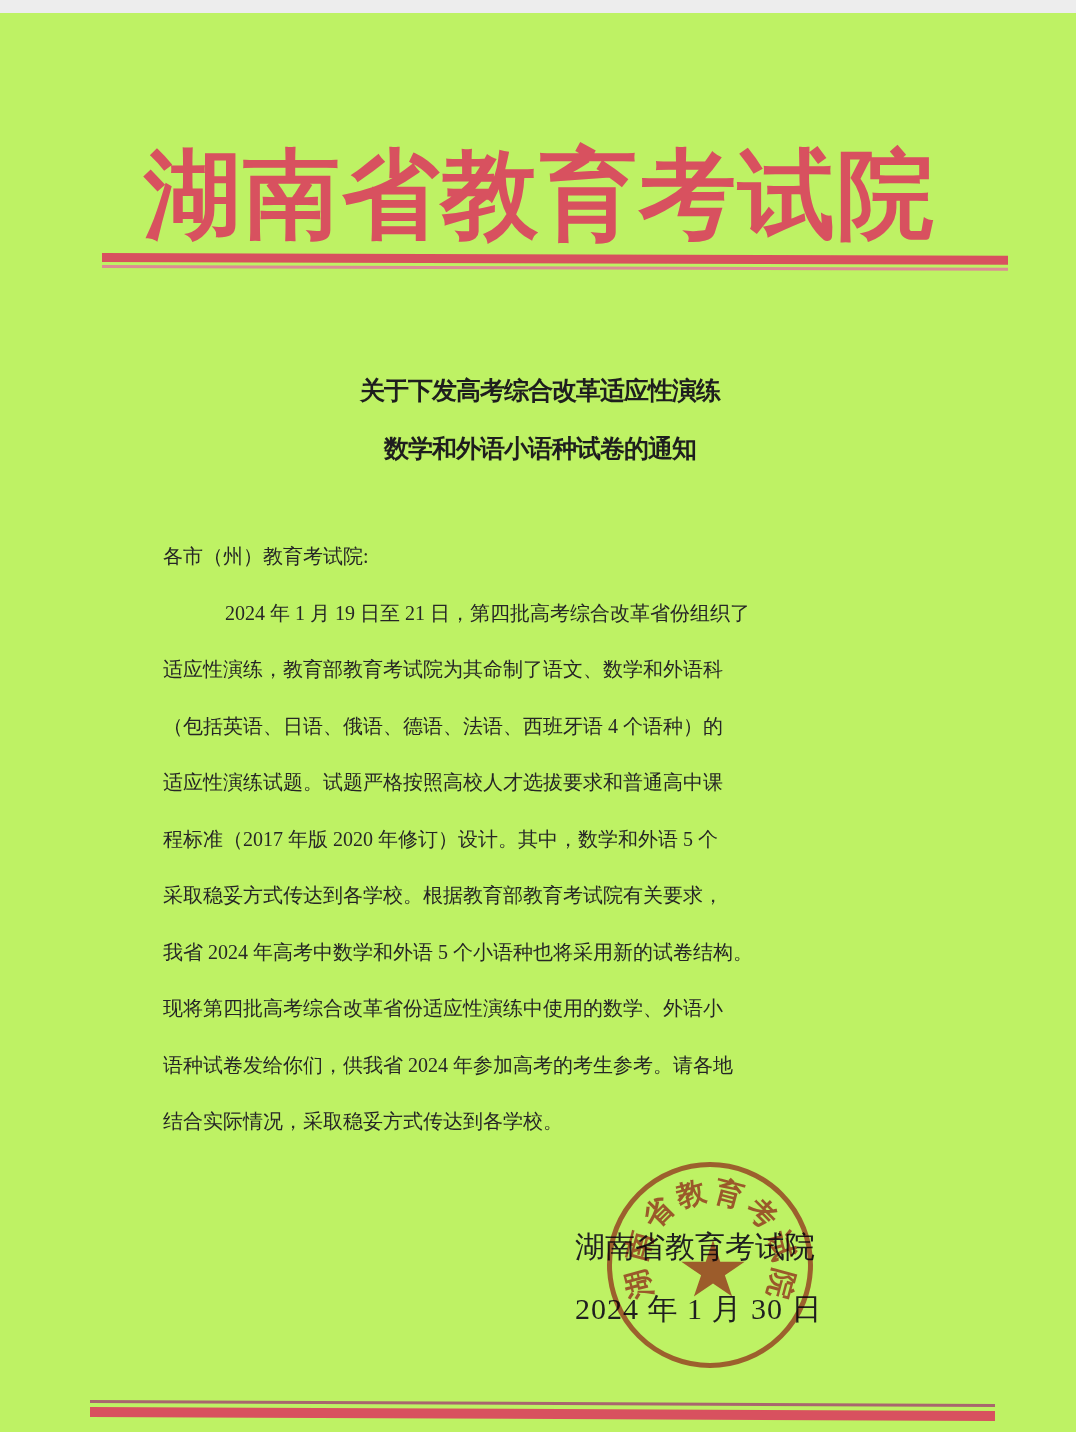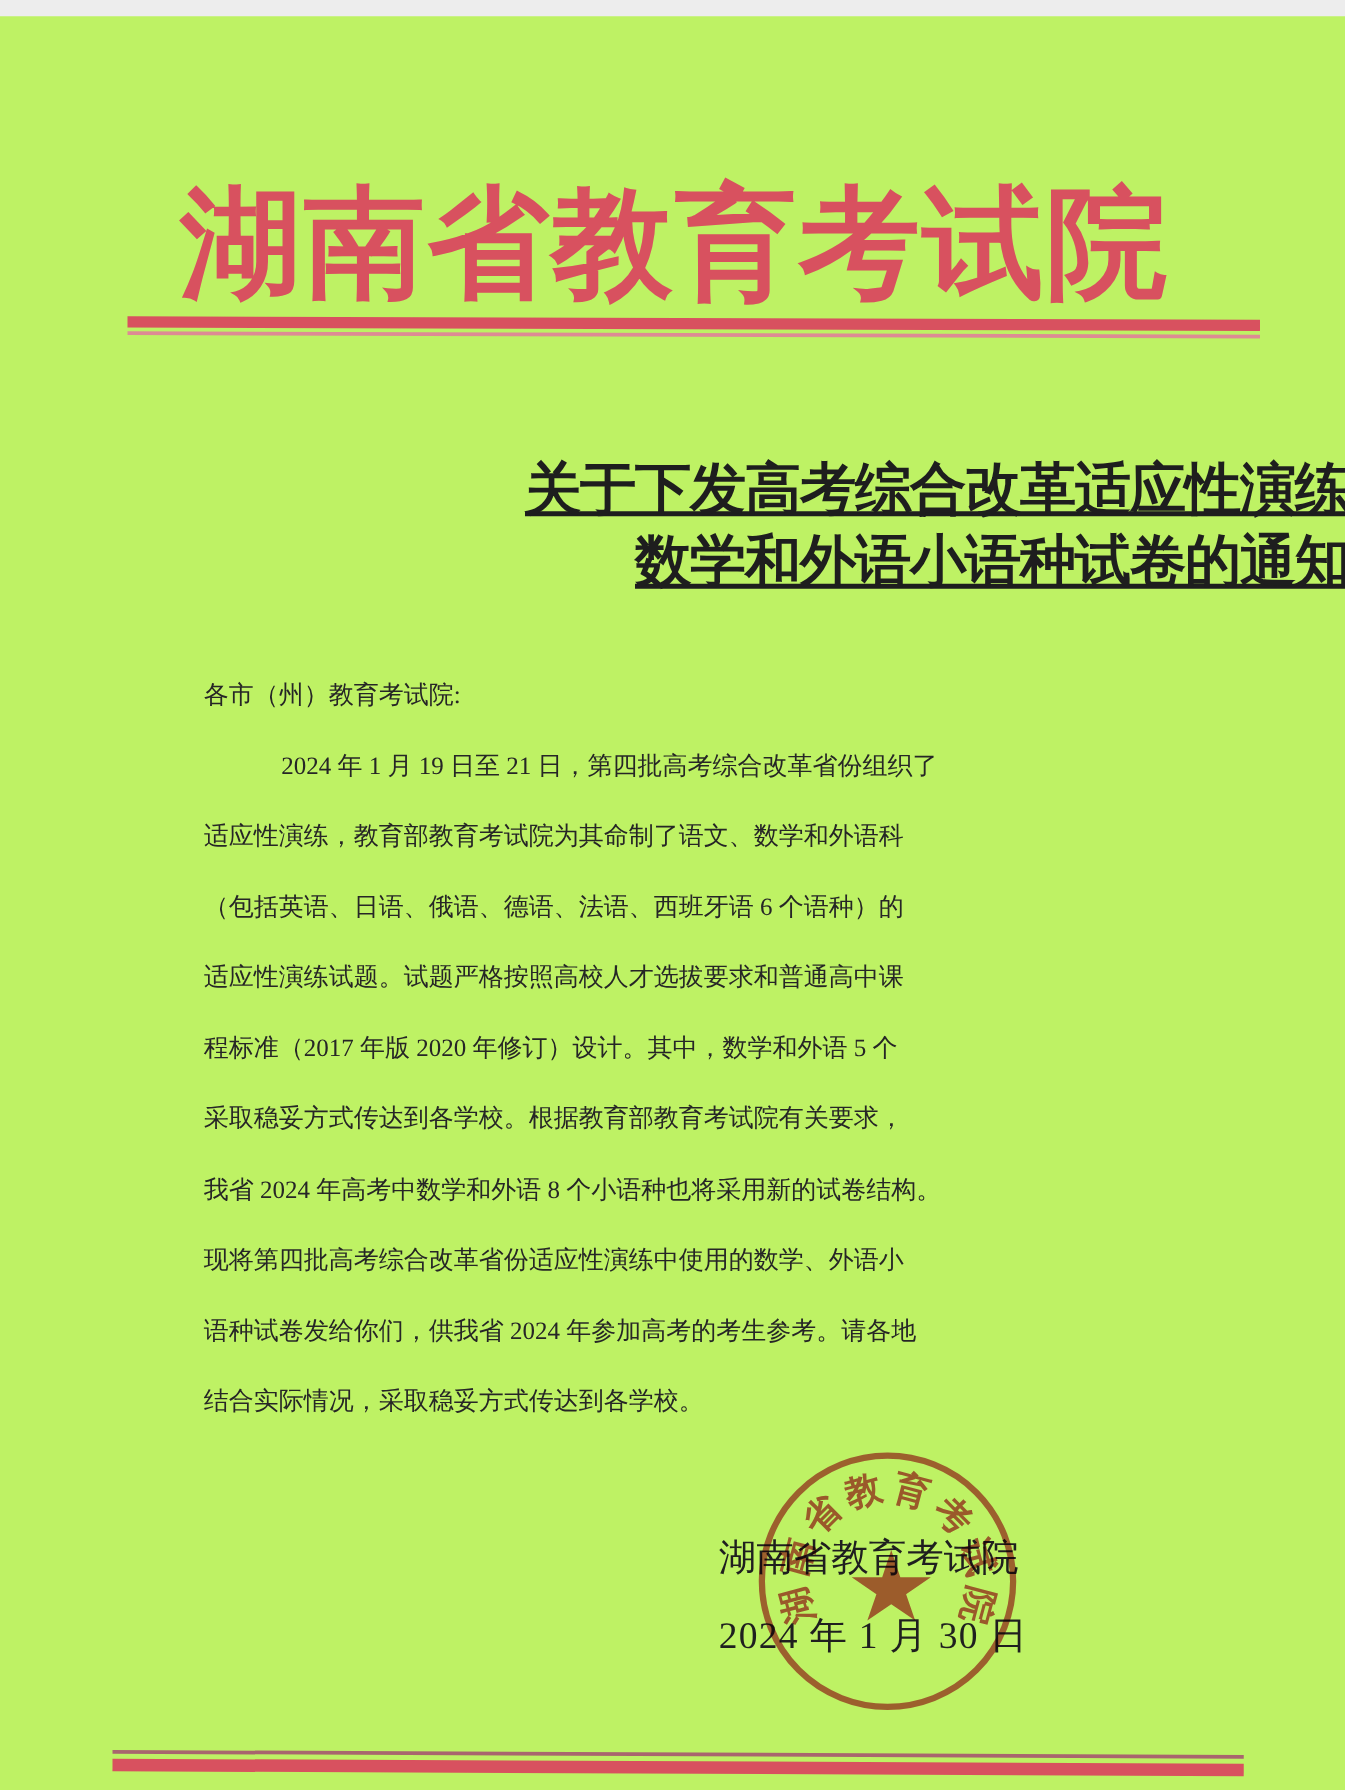--- a/index.html
+++ b/index.html
@@ -26,24 +26,23 @@
   .rule-top-thick{
     position:absolute;left:102px;top:253px;width:906px;height:9px;
     background:#d8515f;transform:rotate(0.18deg);transform-origin:left center;
   }
   .rule-top-thin{
     position:absolute;left:102px;top:265px;width:906px;height:3px;
     background:#dd8b94;transform:rotate(0.18deg);transform-origin:left center;
   }
   .doc-title{
     position:absolute;left:0;top:362px;width:1080px;
-    text-align:right;color:#1e1e1e;
-    font-size:45px;font-weight:700;line-height:58px;
+    text-align:center;color:#1e1e1e;
+    font-size:25px;font-weight:700;line-height:58px;
     letter-spacing:-1px;
-    text-decoration:underline;
   }
   .body-text{
     position:absolute;left:163px;top:528px;width:810px;
     color:#262626;font-size:20px;line-height:56.5px;
     letter-spacing:0px;
   }
   .bline{height:56.5px;white-space:nowrap;}
   .bline.indent{text-indent:62px;}
   .signature{
     position:absolute;left:575px;top:1218px;
@@ -96,25 +95,25 @@
   <div class="doc-title">
     <div>关于下发高考综合改革适应性演练</div>
     <div>数学和外语小语种试卷的通知</div>
   </div>
 
   <div class="body-text">
     <div class="bline">各市（州）教育考试院:</div>
     <div>
         <div class="bline indent">2024 年 1 月 19 日至 21 日，第四批高考综合改革省份组织了</div>
         <div class="bline">适应性演练，教育部教育考试院为其命制了语文、数学和外语科</div>
-        <div class="bline">（包括英语、日语、俄语、德语、法语、西班牙语 6 个语种）的</div>
+        <div class="bline">（包括英语、日语、俄语、德语、法语、西班牙语 4 个语种）的</div>
         <div class="bline">适应性演练试题。试题严格按照高校人才选拔要求和普通高中课</div>
         <div class="bline">程标准（2017 年版 2020 年修订）设计。其中，数学和外语 5 个</div>
         <div class="bline">采取稳妥方式传达到各学校。根据教育部教育考试院有关要求，</div>
-        <div class="bline">我省 2024 年高考中数学和外语 8 个小语种也将采用新的试卷结构。</div>
+        <div class="bline">我省 2024 年高考中数学和外语 5 个小语种也将采用新的试卷结构。</div>
         <div class="bline">现将第四批高考综合改革省份适应性演练中使用的数学、外语小</div>
         <div class="bline">语种试卷发给你们，供我省 2024 年参加高考的考生参考。请各地</div>
         <div class="bline">结合实际情况，采取稳妥方式传达到各学校。</div>
       </div>
   </div>
 
   <div class="signature">
     <div>湖南省教育考试院</div>
     <div class="sig-date">2024 年 1 月 30 日</div>
   </div>

